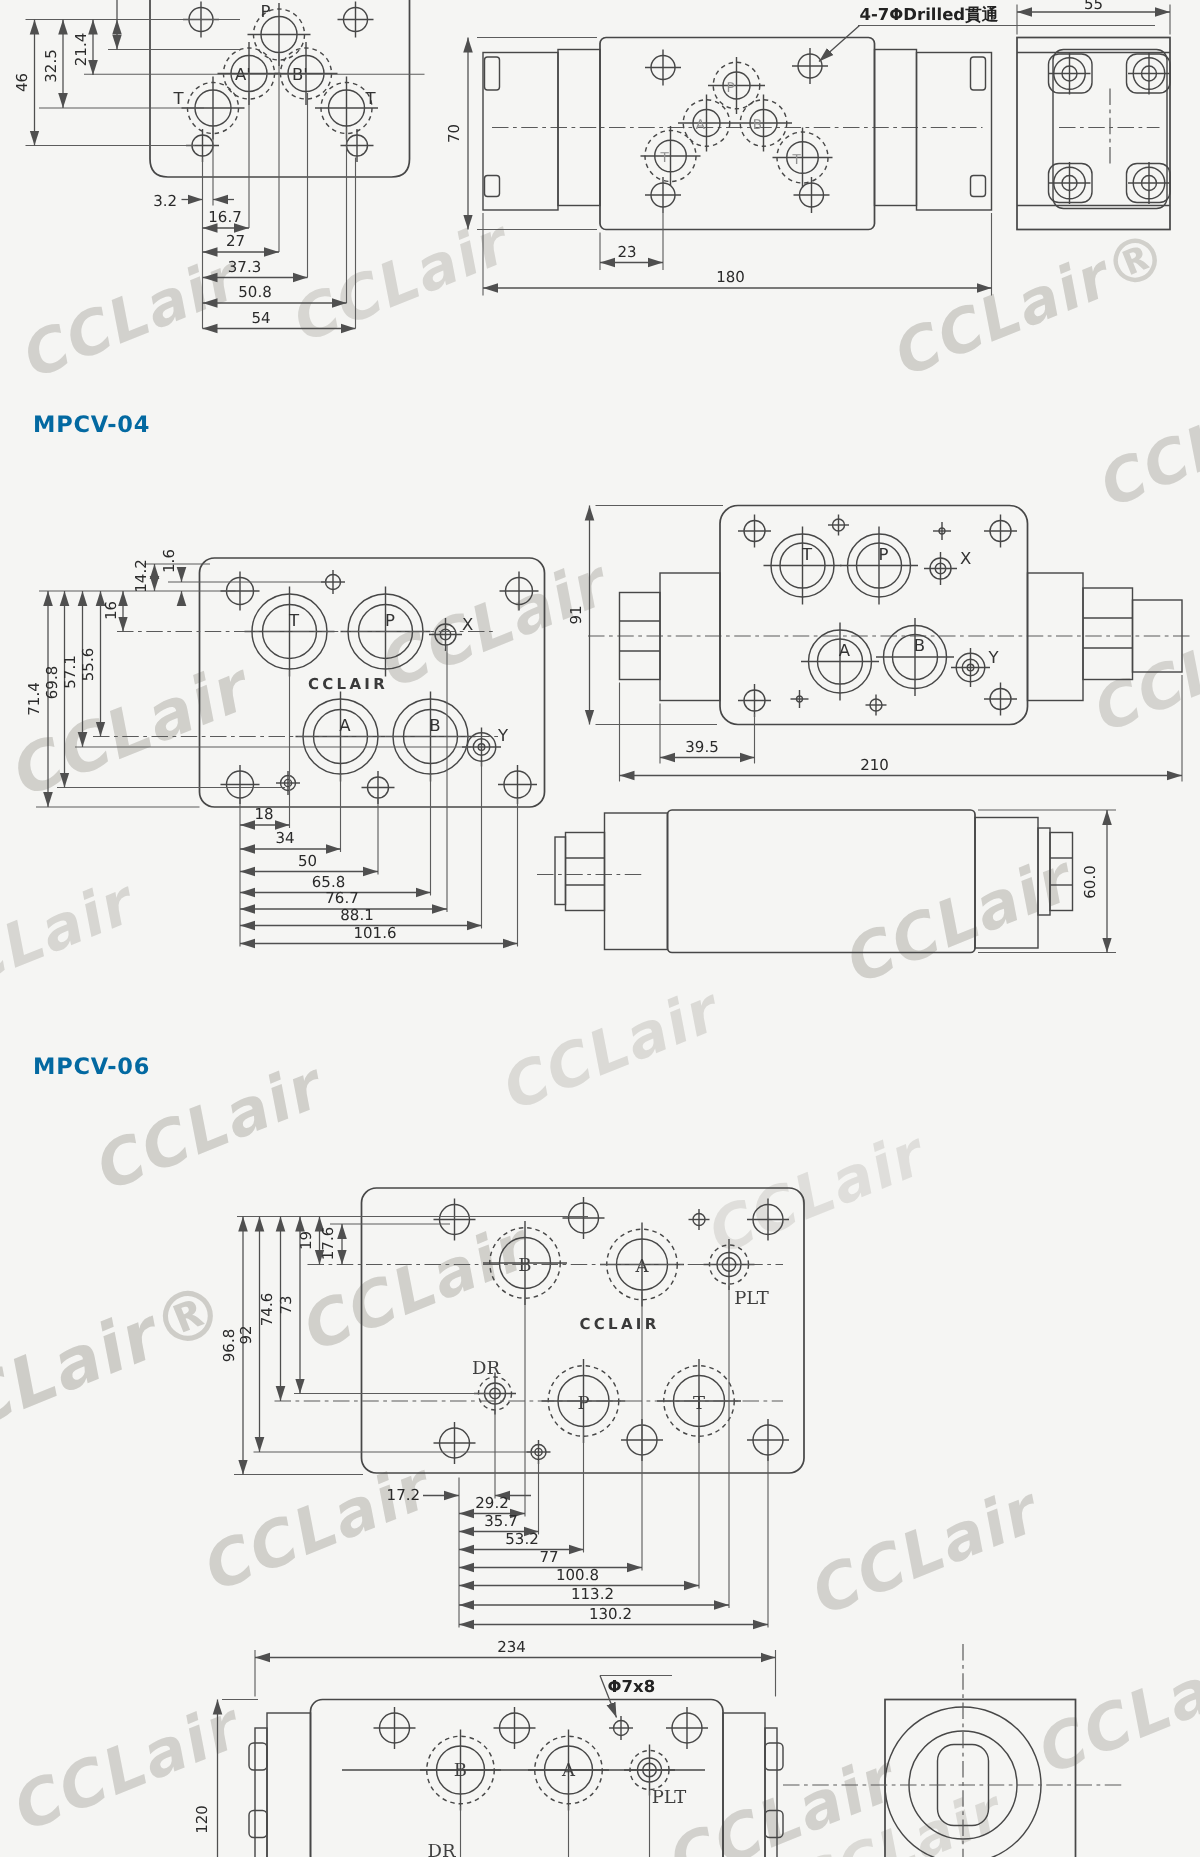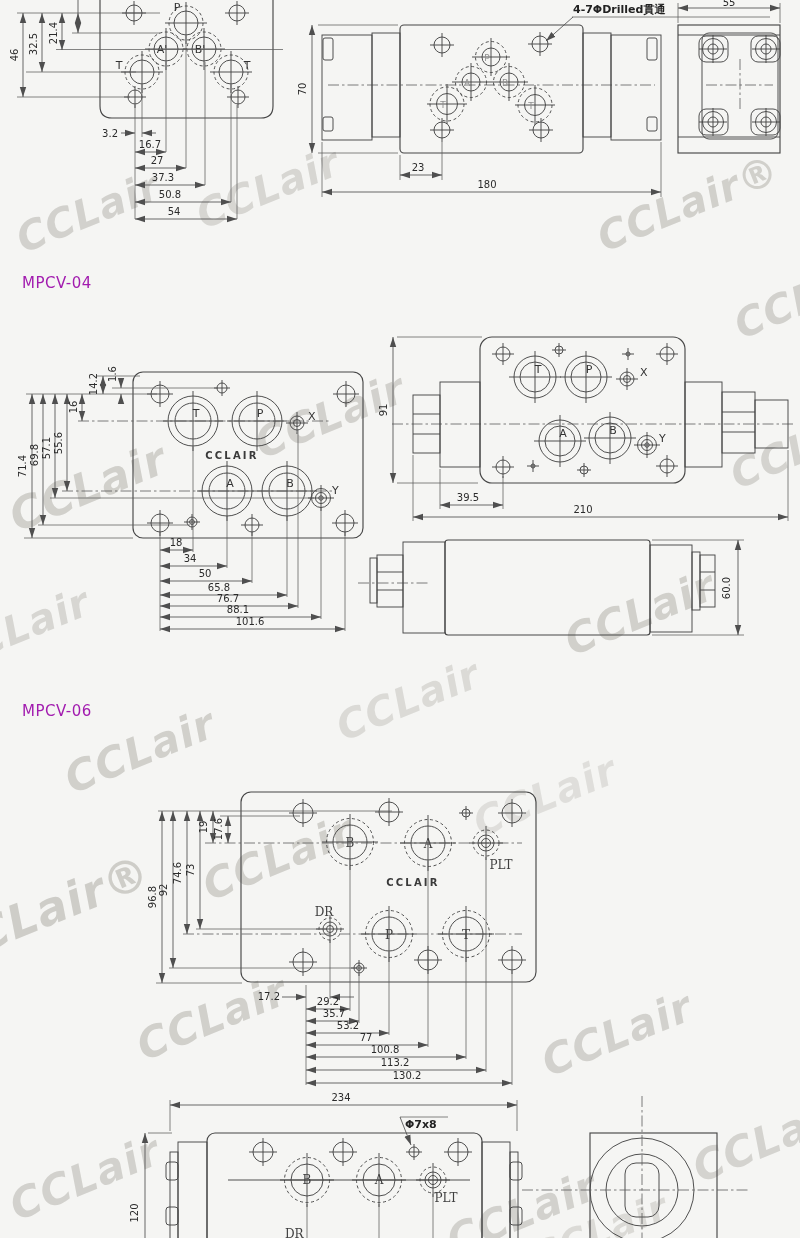--- a/index.html
+++ b/index.html
@@ -1,21 +1,21 @@
 <!DOCTYPE html>
 <html><head>
 <meta charset="utf-8">
 <style>
   html,body{margin:0;padding:0;}
   #stage{position:relative;width:800px;height:1238px;background:#f5f5f3;overflow:hidden;
          font-family:"DejaVu Sans",sans-serif;}
   .wm{position:absolute;font-family:"DejaVu Sans",sans-serif;font-weight:bold;font-style:italic;
       color:rgb(160,158,150);white-space:nowrap;z-index:1;letter-spacing:1px;
       transform:translate(-50%,-50%) rotate(-22deg);}
-  .sec-title{position:absolute;font-weight:normal;font-size:15px;color:#a21caf;z-index:3;
+  .sec-title{position:absolute;font-weight:bold;font-size:15px;color:#0369a1;z-index:3;
       letter-spacing:.5px;}
   svg#draw{position:absolute;left:0;top:0;z-index:2;}
   .s1{stroke:#474747;stroke-width:1.15;fill:none;}
   .s0{stroke:#474747;stroke-width:.95;fill:none;}
   .dsh{stroke-dasharray:3 2.6;}
   .cl{stroke:#5a5a5a;stroke-width:.8;fill:none;stroke-dasharray:11 3 2.5 3;}
   .ex{stroke:#5c5c5c;stroke-width:.75;fill:none;}
   .dm{stroke:#4f4f4f;stroke-width:.85;fill:none;}
   text{fill:#2b2b2b;}
   .dt{font-size:10px;font-family:"DejaVu Sans",sans-serif;}

